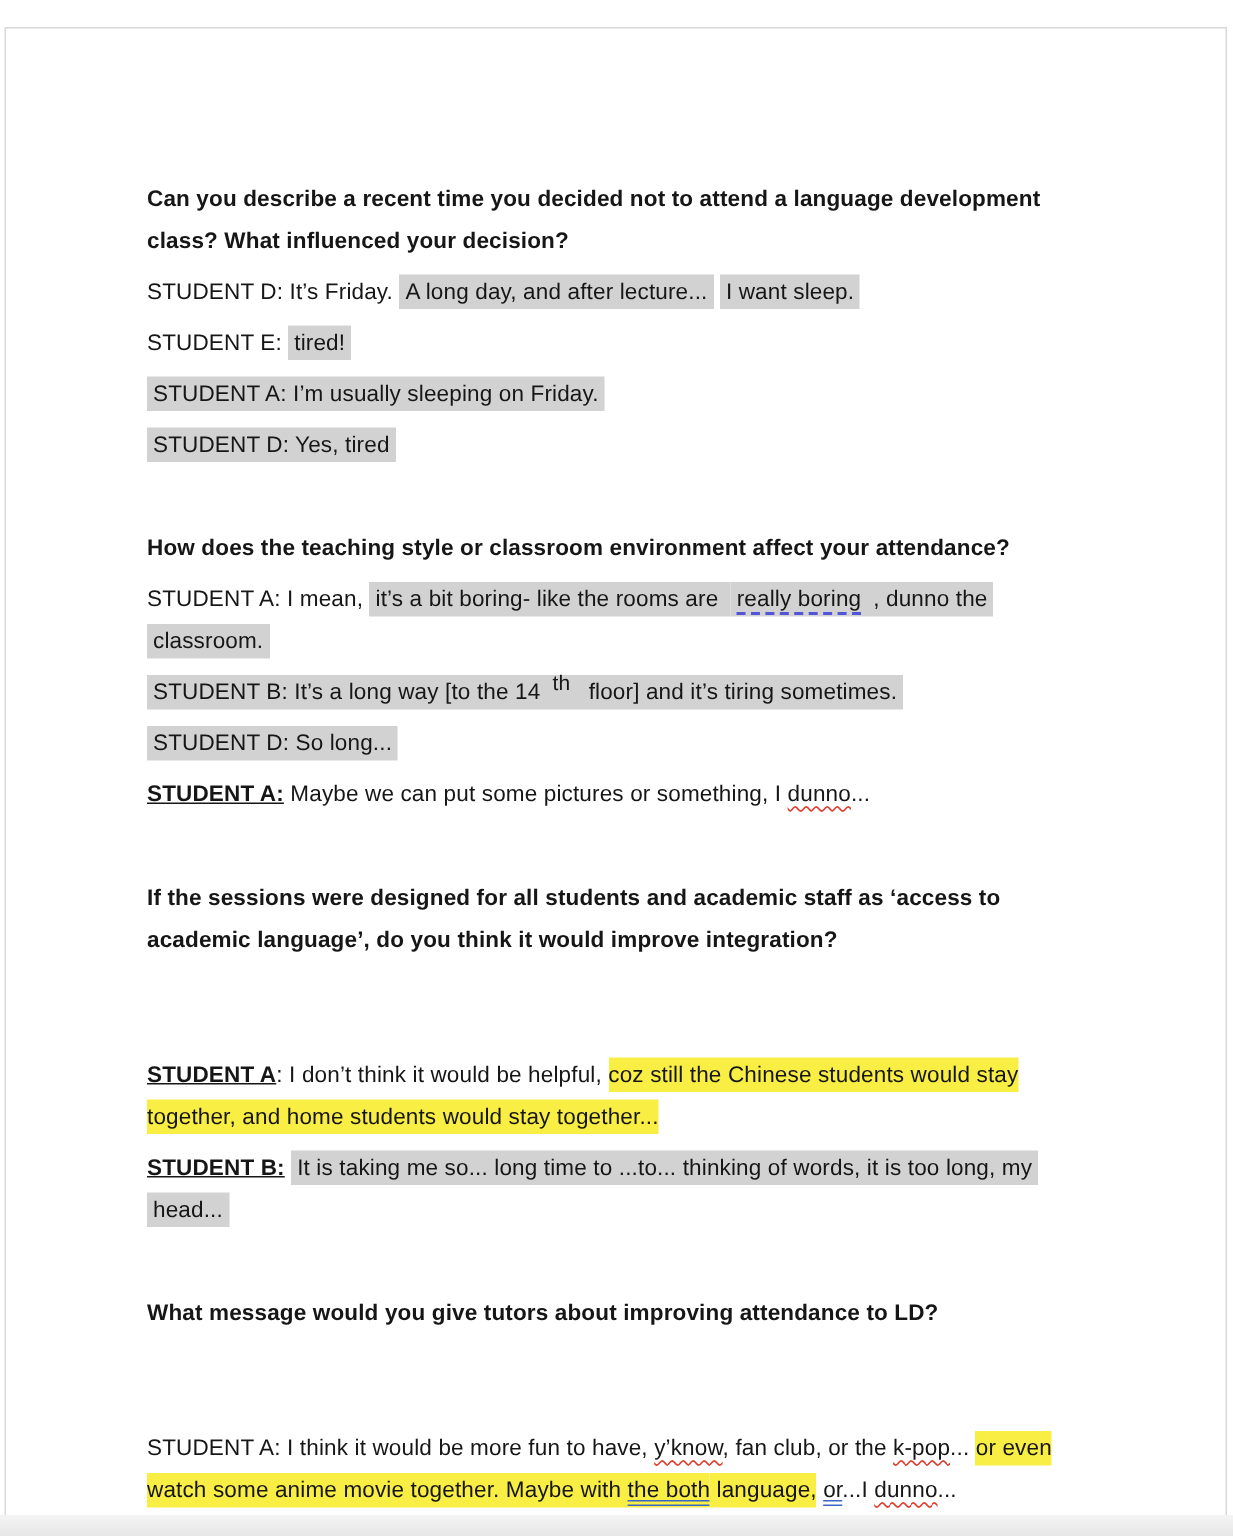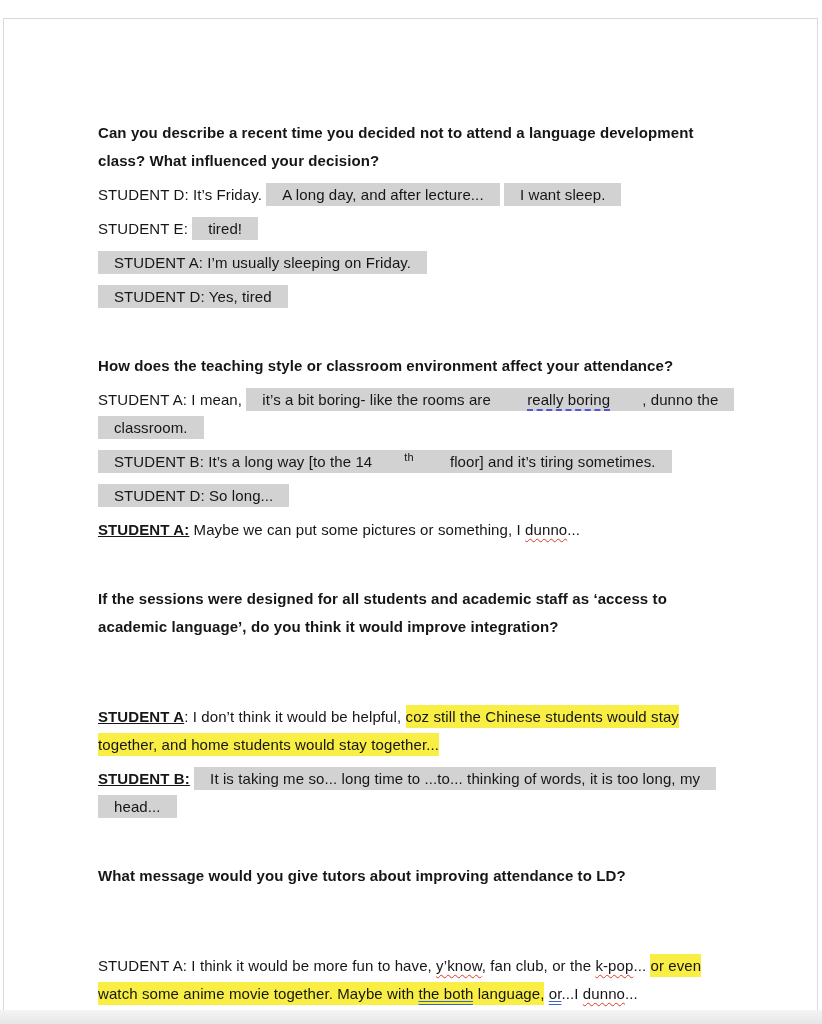--- a/index.html
+++ b/index.html
@@ -45,21 +45,21 @@
     letter-spacing: 0.1px;
   }
   .section + .section { margin-top: 41px; }
   .question {
     font-weight: bold;
     margin: 0 0 6px 0;
   }
   .question.big-gap { margin-bottom: 62px; }
   .answer { margin: 0 0 6px 0; }
   .b { font-weight: bold; text-decoration: underline; }
-  .hl-gray  { background: var(--hl-gray, #d2d2d2); padding: 3px 16px; box-decoration-break: clone; -webkit-box-decoration-break: clone; }
+  .hl-gray  { background: var(--hl-gray, #d2d2d2); padding: 3px 4px; box-decoration-break: clone; -webkit-box-decoration-break: clone; }
   .hl-yellow{ background: var(--hl-yellow, #f9ee44); padding: 3px 0; box-decoration-break: clone; -webkit-box-decoration-break: clone; }
   .u-red {
     text-decoration-line: underline;
     text-decoration-style: wavy;
     text-decoration-color: var(--squiggle-red, #e03a2a);
     text-decoration-thickness: 1px;
     text-underline-offset: 3px;
   }
   .u-bluedash {
     text-decoration-line: underline;
@@ -67,21 +67,21 @@
     text-decoration-color: var(--dash-blue, #5156d8);
     text-decoration-thickness: 2px;
     text-underline-offset: 4px;
   }
   .u-bluedouble {
     text-decoration-line: underline;
     text-decoration-style: double;
     text-decoration-color: var(--double-blue, #3a66c9);
     text-underline-offset: 2px;
   }
-  sup { font-size: 11px; line-height: 0; vertical-align: super; margin-top: 12px; }
+  sup { font-size: 14px; line-height: 0; vertical-align: super; margin-top: 12px; }
 </style>
 </head>
 <body>
 
 <div class="viewport">
   <div class="page">
     <div class="content" id="doc-content">
         <div class="section">
           <div class="question">Can you describe a recent time you decided not to attend a language development class? What influenced your decision?</div>
           <div class="answer"><span>STUDENT D: It’s Friday. </span><span class="hl-gray">A long day, and after lecture...</span><span> </span><span class="hl-gray">I want sleep.</span></div>

